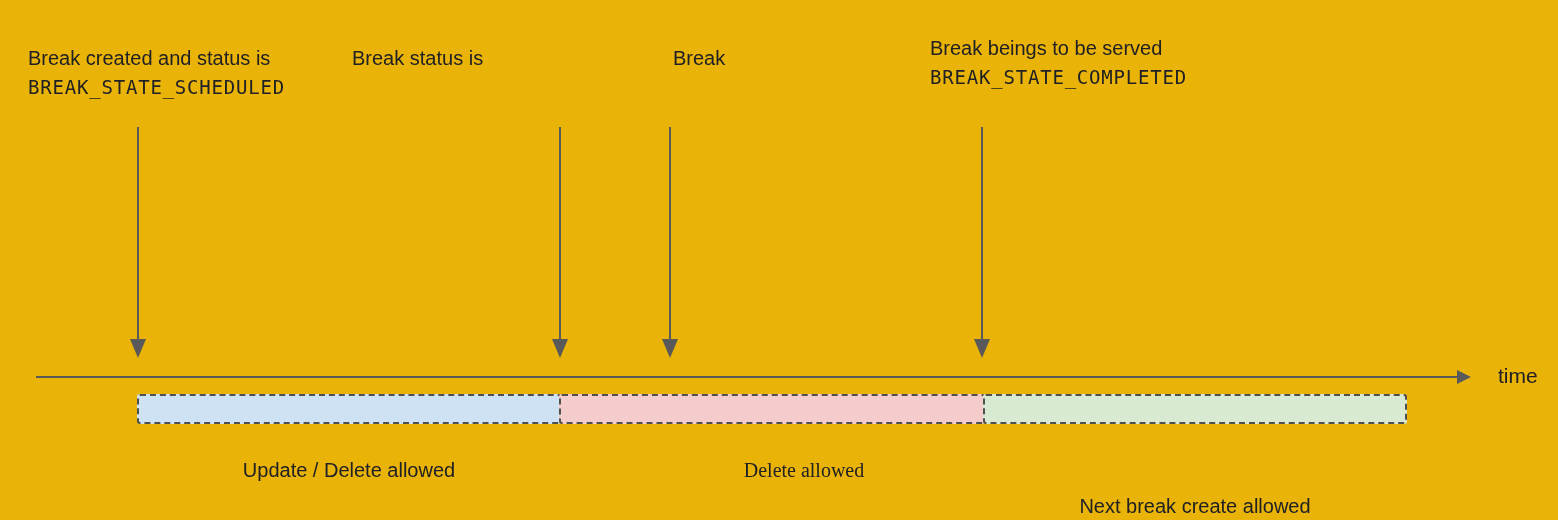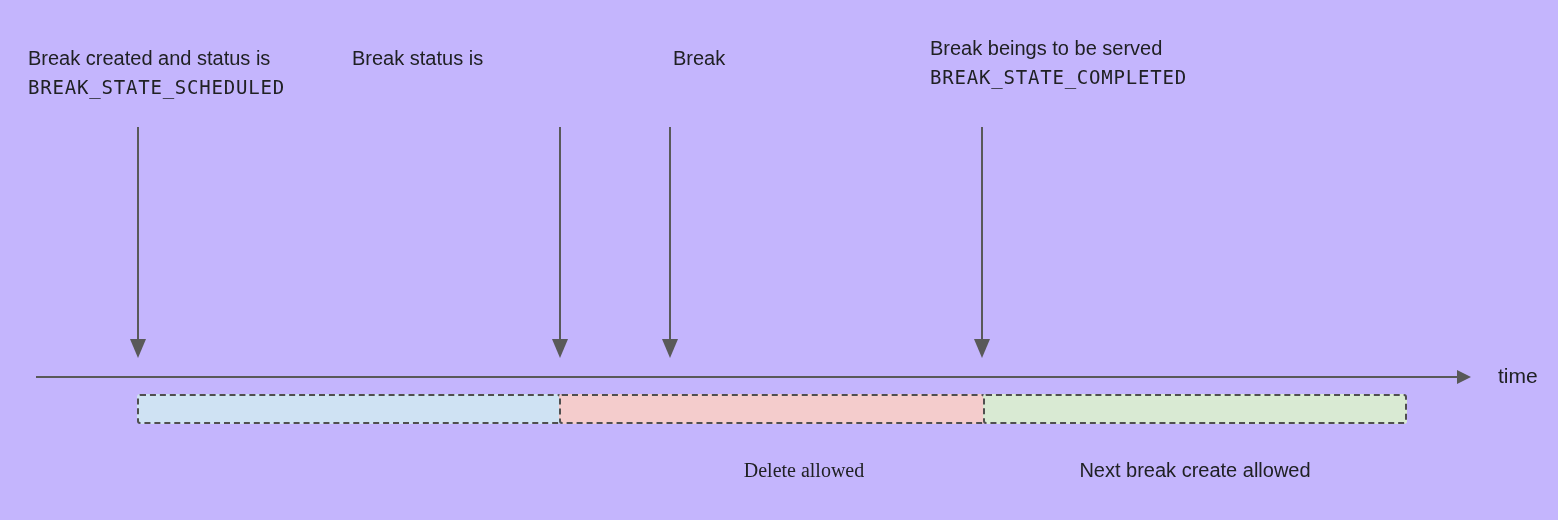--- a/index.html
+++ b/index.html
@@ -1,20 +1,20 @@
 <!DOCTYPE html>
 <html><head>
 <meta charset="utf-8">
 <style>
   html, body { margin: 0; padding: 0; background: #ffffff; }
   .canvas {
     position: relative;
     width: 1558px;
     height: 520px;
-    background: #c4b5fd;
+    background: #eab308;
     font-family: "Liberation Sans", sans-serif;
     color: #202124;
     overflow: hidden;
   }
   
   .annotation {
     position: absolute;
     font-size: 20px;
     line-height: 29px;
     white-space: nowrap;
@@ -46,21 +46,21 @@
     border: 2px dashed #4f4f4f; border-radius: 3px;
     box-sizing: border-box;
   }
   .seg1 { left: 137px; width: 424px; }
   .seg2 { left: 559px; width: 426px; }
   .seg3 { left: 983px; width: 424px; }
   
   .seg-label { position: absolute; top: 459px; font-size: 20px; text-align: center; }
   .seg-label.l1 { left: 137px; width: 424px; }
   .seg-label.l2 { left: 591px; width: 426px; font-family: Liberation Serif, serif; }
-  .seg-label.l3 { left: 983px; width: 424px; }
+  .seg-label.l3 { left: 983px; width: 424px; margin-top: 36px; }
   
   .a1 { left: 130px; } .a2 { left: 552px; } .a3 { left: 662px; } .a4 { left: 974px; }
   .ann1 { left: 28px;  top: 44px; }
   .ann2 { left: 352px; top: 44px; }
   .ann3 { left: 673px; top: 44px; }
   .ann4 { left: 930px; top: 34px; }
 </style>
 </head>
 <body>
 
@@ -99,16 +99,17 @@
   </div>
 
   <div class="axis-line"></div>
   <div class="axis-head"></div>
   <div class="time-label">time</div>
 
   <div class="segment seg1" style="background-color: rgb(207, 226, 243);"></div>
   <div class="segment seg2" style="background-color: rgb(244, 204, 204);"></div>
   <div class="segment seg3" style="background-color: rgb(217, 234, 211);"></div>
 
+  <div class="seg-label l1">Update / Delete allowed</div>
   <div class="seg-label l2">Delete allowed</div>
   <div class="seg-label l3">Next break create allowed</div>
 
 </div>
 
 </body></html>

